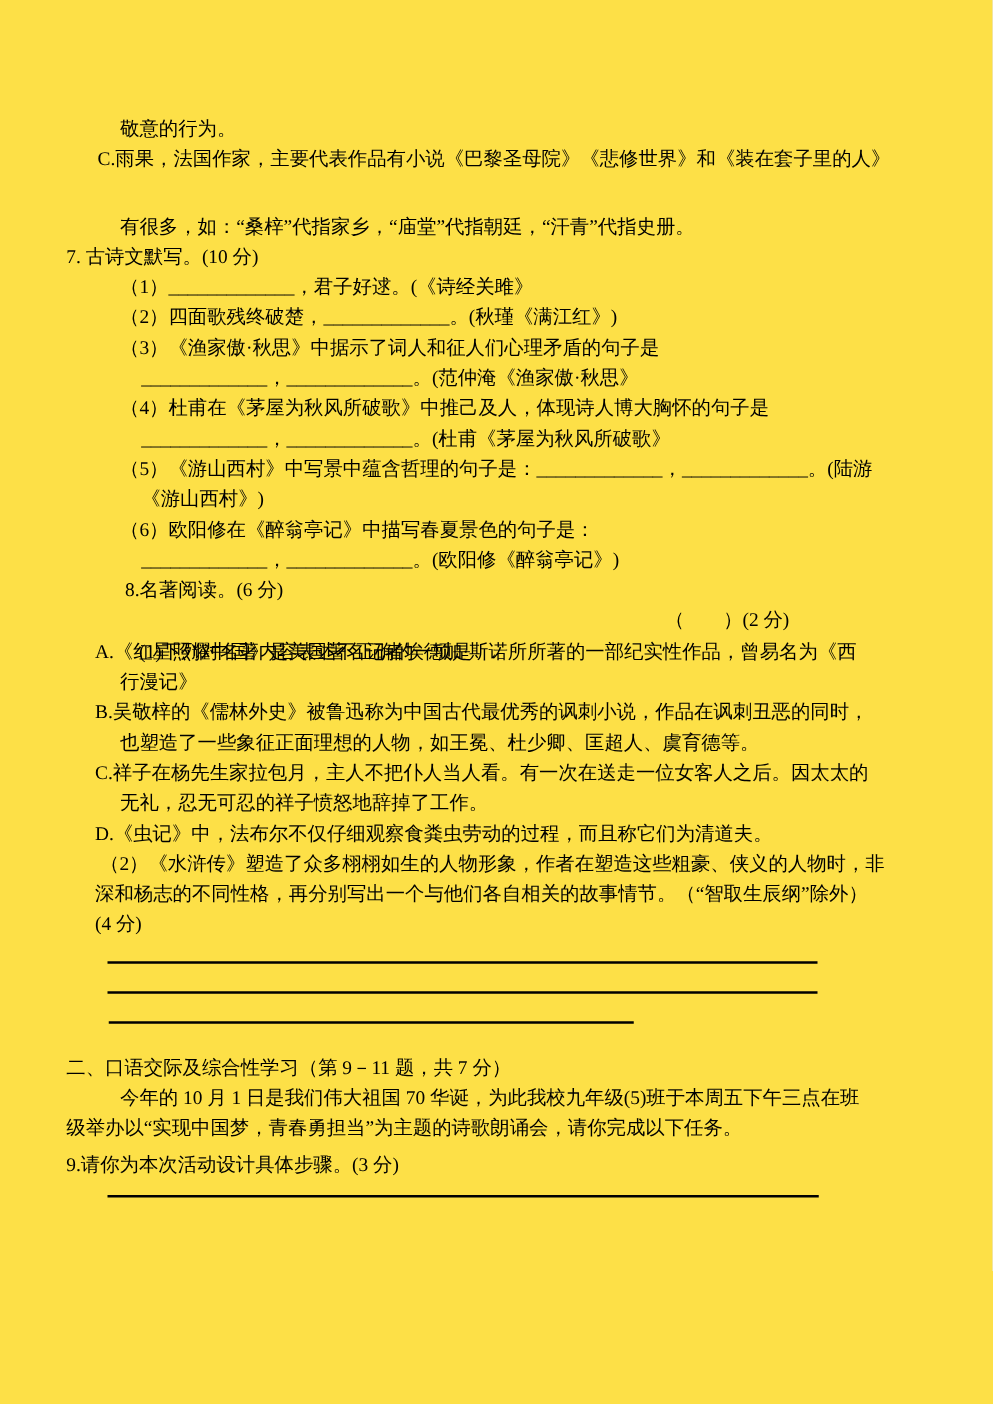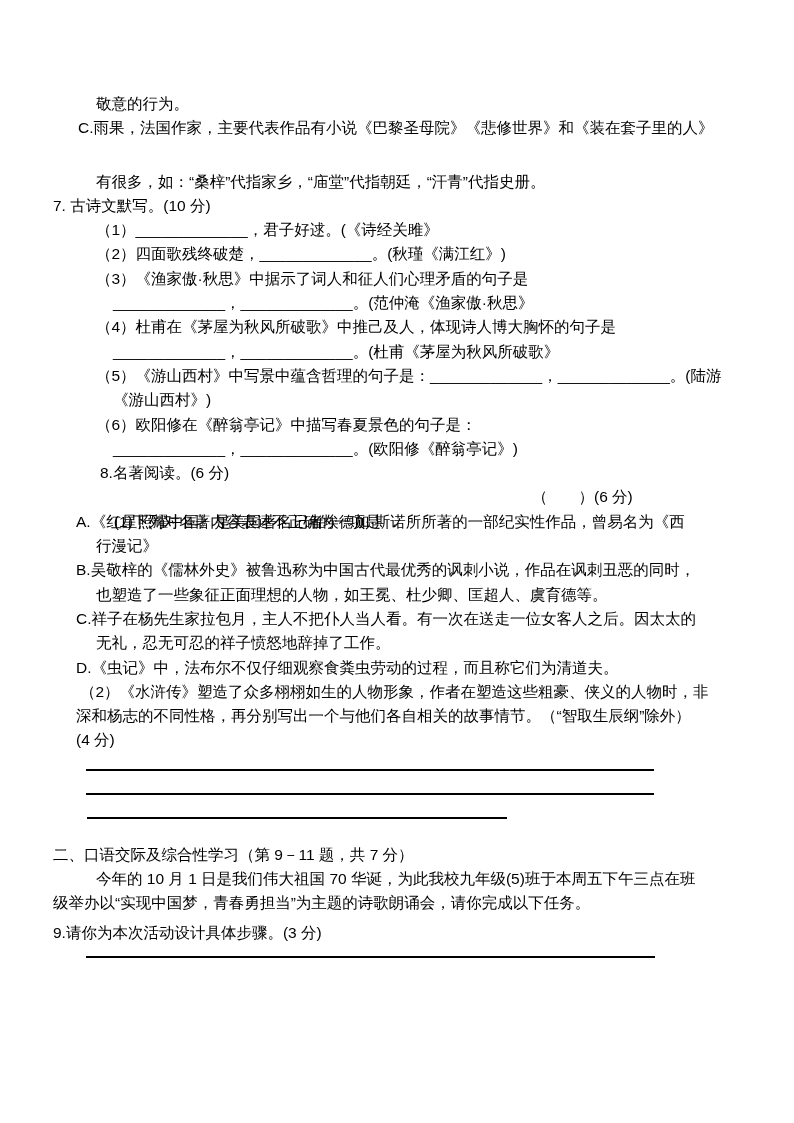--- a/index.html
+++ b/index.html
@@ -1,22 +1,22 @@
 <!DOCTYPE html>
 <html><head>
 <meta charset="utf-8">
 <style>
   html,body{margin:0;padding:0;background:#e8e8e8;}
   .page{
     position:relative;
     width:794px;height:1123px;
     margin:0 auto;
-    background:#ffffff;
+    background:#fde047;
     overflow:hidden;
-    font-family:Liberation Sans, sans-serif;
+    font-family:Liberation Serif, serif;
     font-size:15.5px;
     color:#000000;
   }
   .content{position:absolute;top:92px;left:0;width:794px;}
   .ln{height:24.3px;line-height:24.3px;white-space:pre;position:relative;}
   .x71{padding-left:53px}
   .x72{padding-left:100px}
   .x76{padding-left:76px}
   .x78{padding-left:78px}
   .x80{padding-left:80px}
@@ -55,21 +55,21 @@
     <div class="ln x96">（4）杜甫在《茅屋为秋风所破歌》中推己及人，体现诗人博大胸怀的句子是</div>
     <div class="ln x113">_____________，_____________。(杜甫《茅屋为秋风所破歌》</div>
     <div class="ln x96">（5）《游山西村》中写景中蕴含哲理的句子是：_____________，_____________。(陆游</div>
     <div class="ln x113">《游山西村》)</div>
     <div class="ln x96">（6）欧阳修在《醉翁亭记》中描写春夏景色的句子是：</div>
     <div class="ln x113">_____________，_____________。(欧阳修《醉翁亭记》)</div>
 
     <div class="ln x72">8.名著阅读。(6 分)</div>
     <div class="ln x88">
       <span>(1)下列对名著内容表述不正确的一项是</span>
-      <span class="brackets">（　　）(6 分)</span>
+      <span class="brackets">（　　）(2 分)</span>
     </div>
     <div class="ln x76">A.《红星照耀中国》是美国著名记者埃德加·斯诺所所著的一部纪实性作品，曾易名为《西</div>
     <div class="ln x96">行漫记》</div>
     <div class="ln x76">B.吴敬梓的《儒林外史》被鲁迅称为中国古代最优秀的讽刺小说，作品在讽刺丑恶的同时，</div>
     <div class="ln x96">也塑造了一些象征正面理想的人物，如王冕、杜少卿、匡超人、虞育德等。</div>
     <div class="ln x76">C.祥子在杨先生家拉包月，主人不把仆人当人看。有一次在送走一位女客人之后。因太太的</div>
     <div class="ln x96">无礼，忍无可忍的祥子愤怒地辞掉了工作。</div>
     <div class="ln x76">D.《虫记》中，法布尔不仅仔细观察食粪虫劳动的过程，而且称它们为清道夫。</div>
     <div class="ln x80">（2）《水浒传》塑造了众多栩栩如生的人物形象，作者在塑造这些粗豪、侠义的人物时，非</div>
     <div class="ln x76">深和杨志的不同性格，再分别写出一个与他们各自相关的故事情节。（“智取生辰纲”除外）</div>

